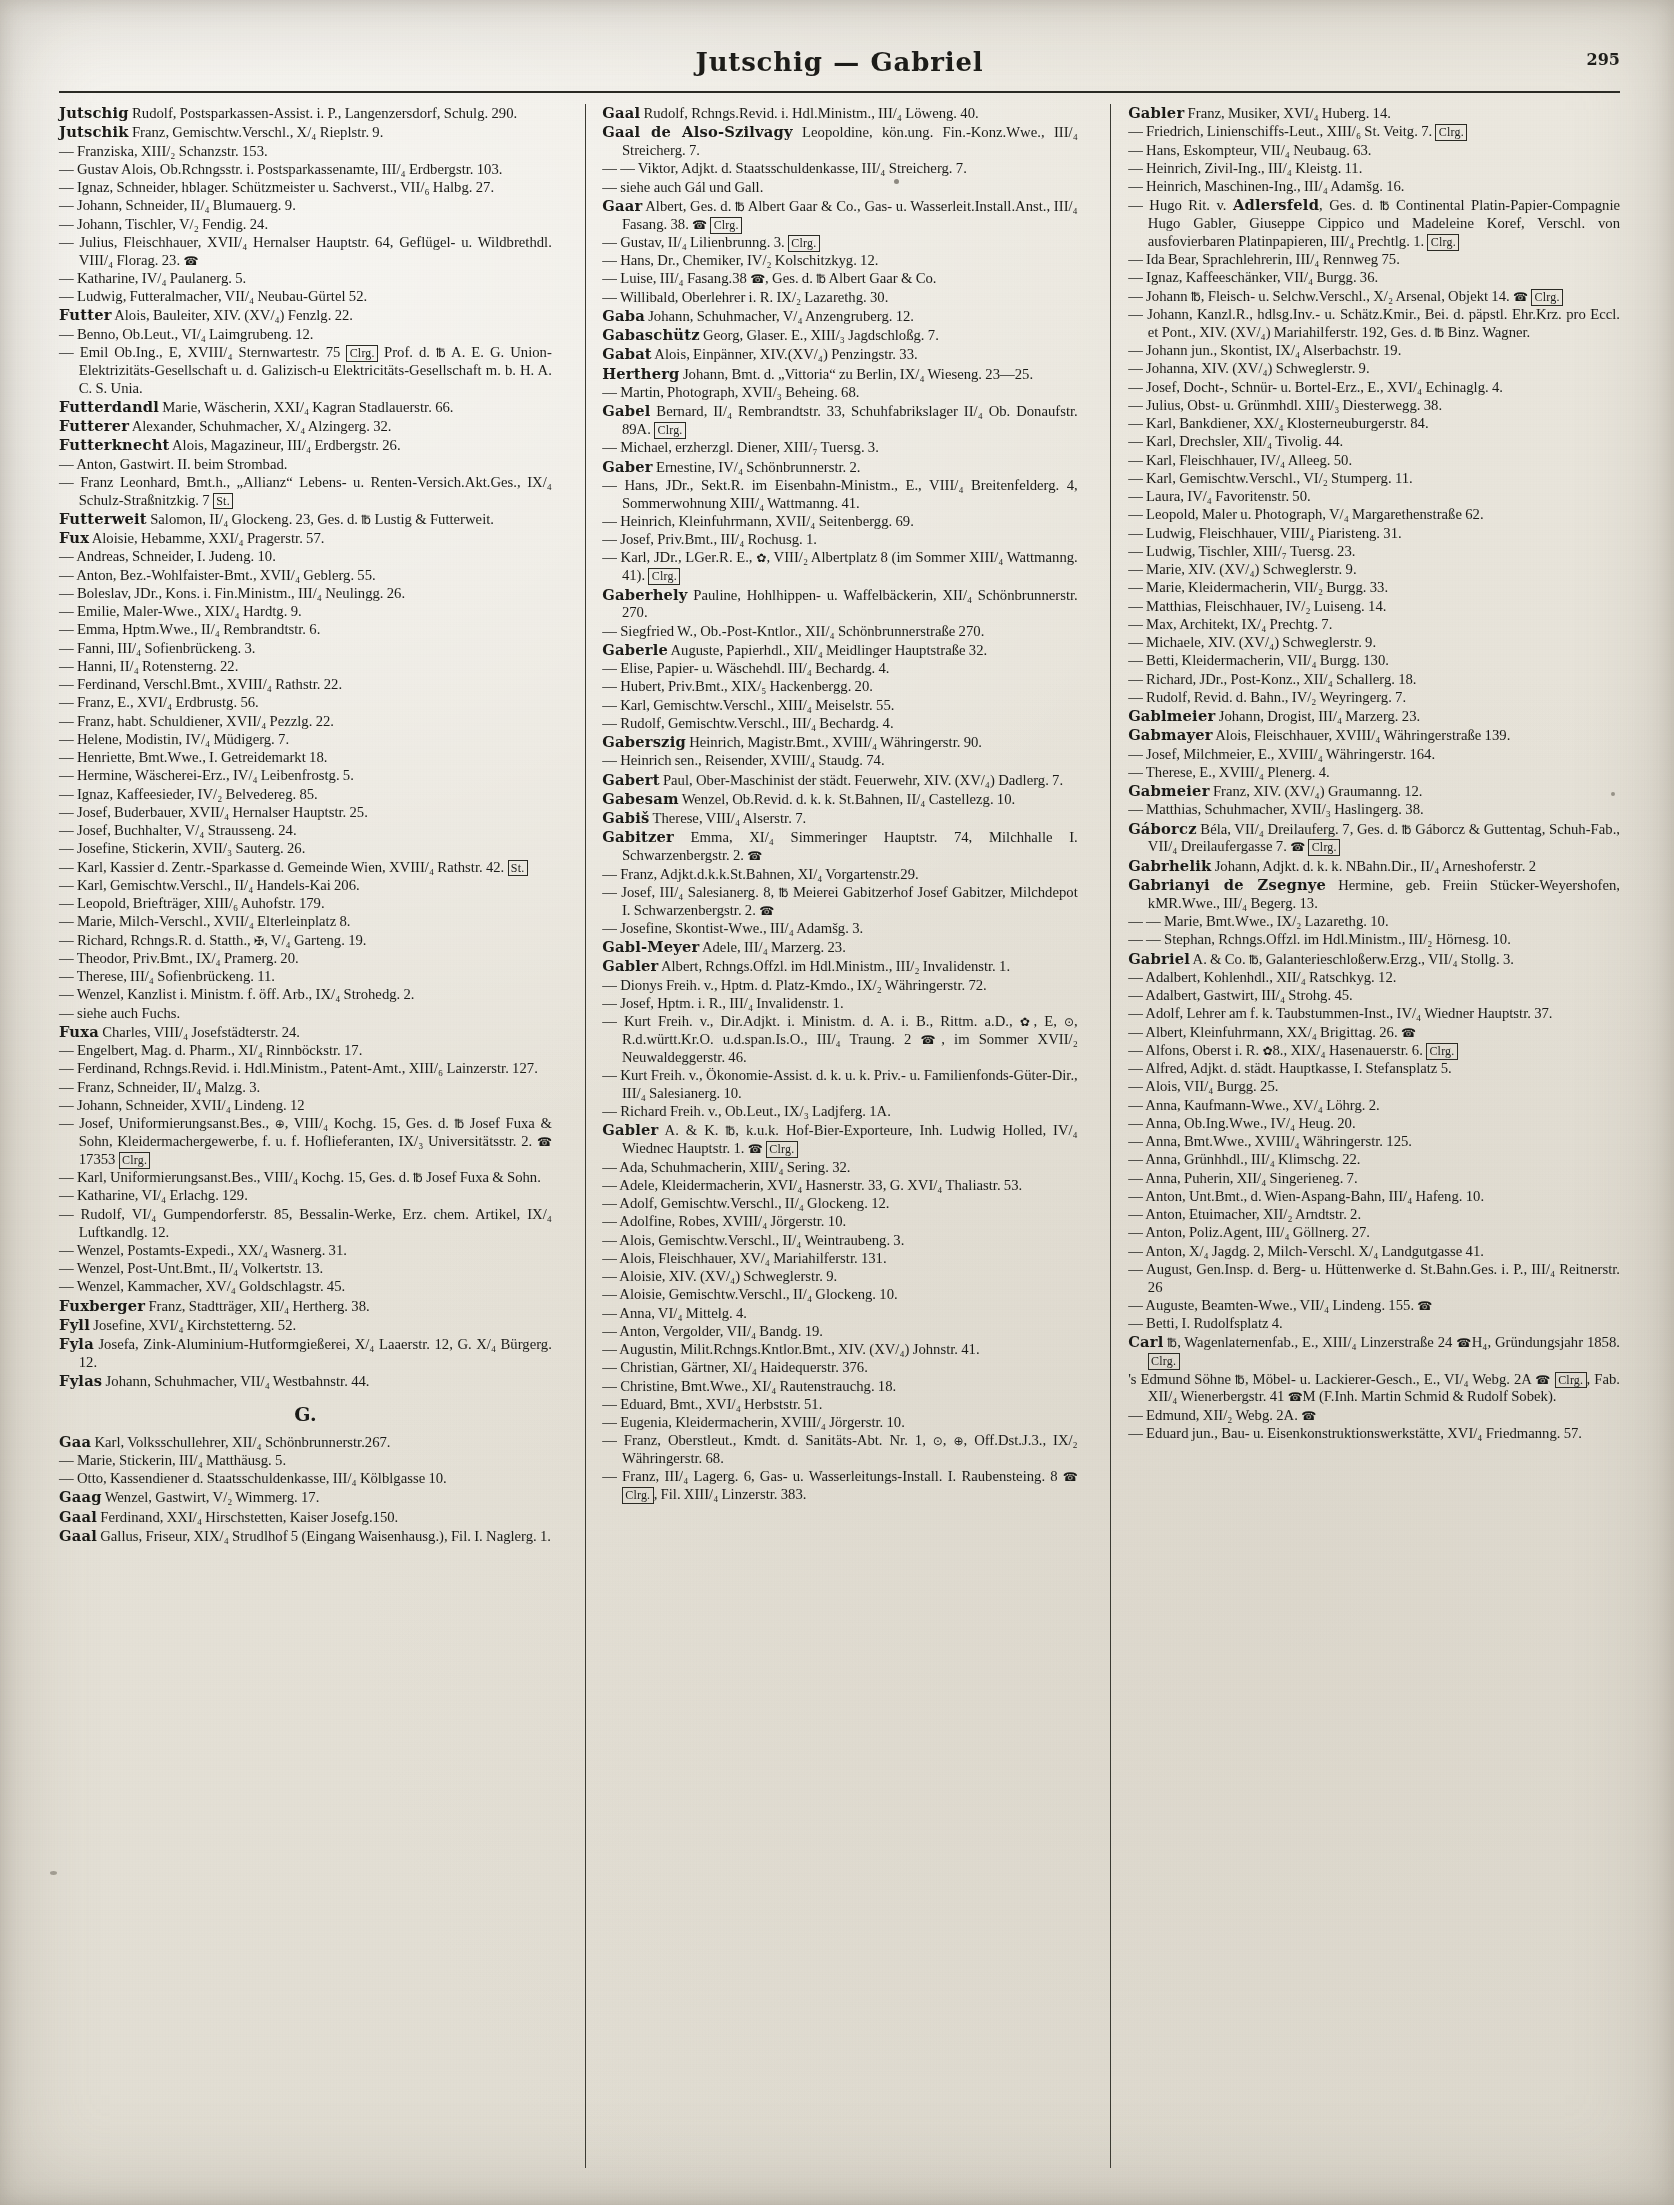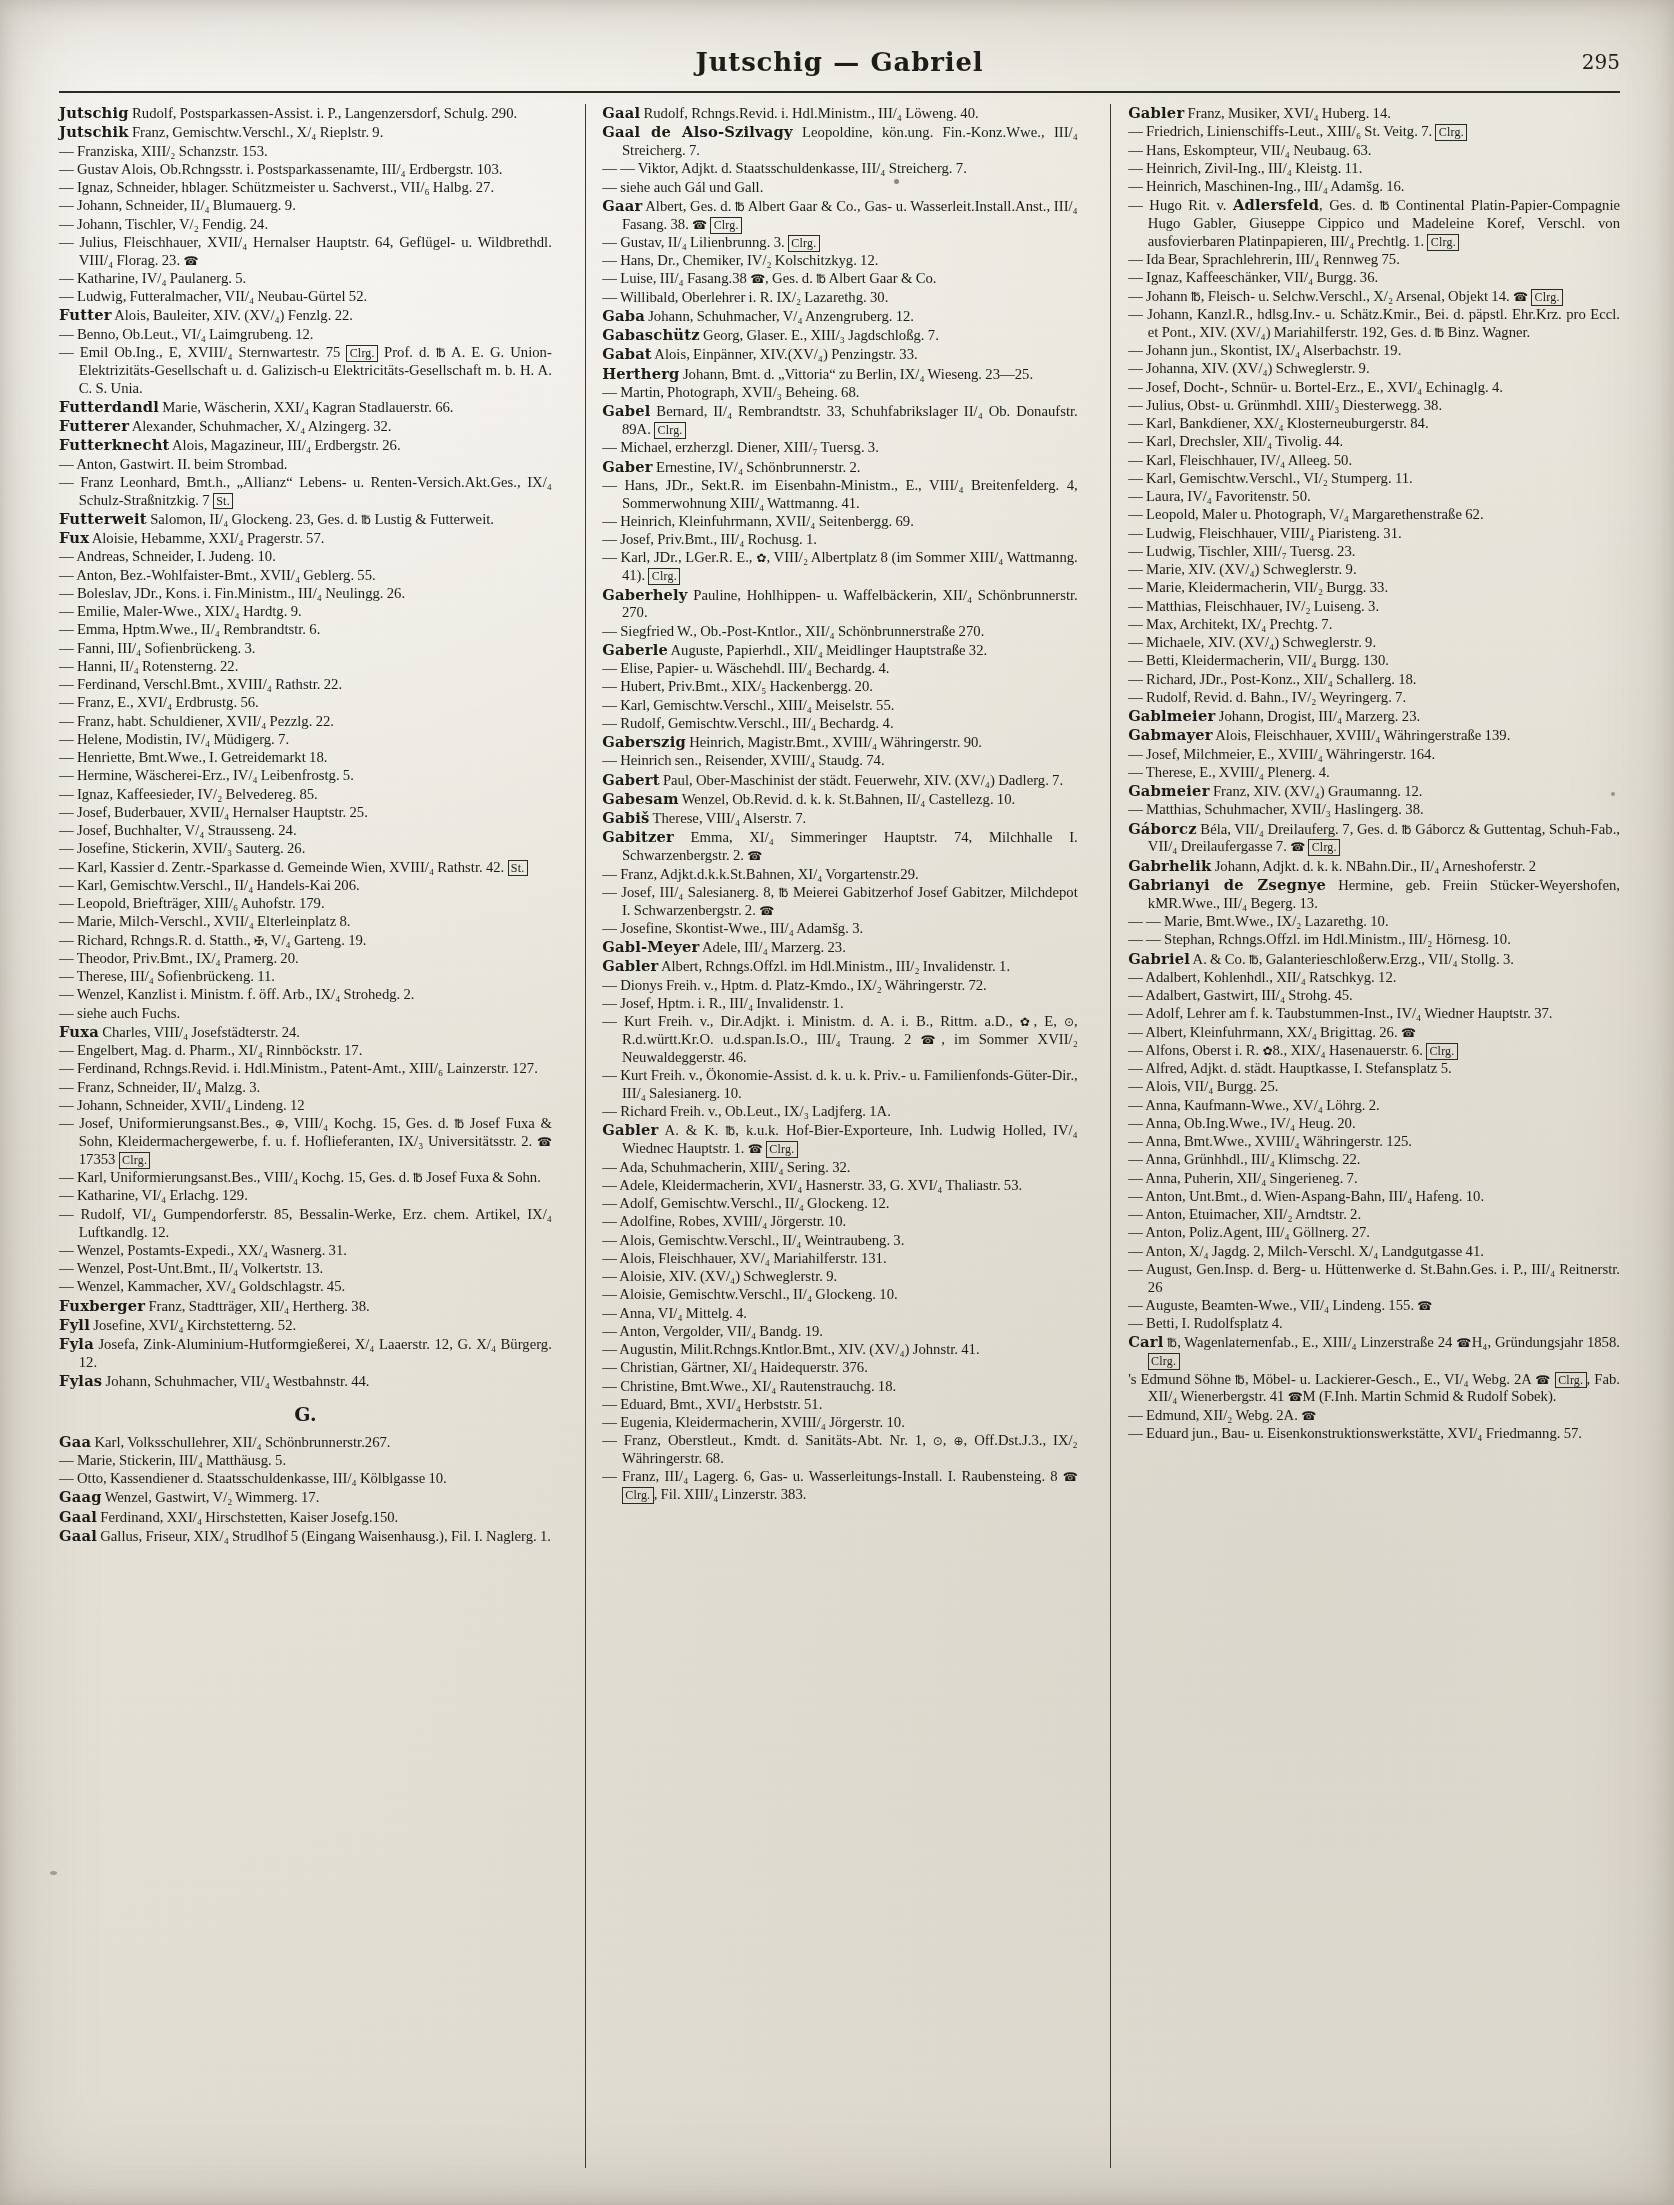--- a/index.html
+++ b/index.html
@@ -56,22 +56,22 @@
     font-weight: bold;
     font-size: 26px;
     letter-spacing: 0.8px;
   }
   .running-head .dash { padding: 0 10.6px; font-weight: bold; }
   .folio {
     position: absolute;
     right: 0;
     top: 10.6px;
     font-family: "DejaVu Serif", serif;
-    font-weight: normal;
-    font-size: 20px;
+    font-weight: bold;
+    font-size: 16px;
     margin-left: 24px;
   }
   .rule {
     position: absolute;
     left: 0;
     right: 0;
     top: 52px;
     height: 1.5px;
     background: #2a2a24;
   }
@@ -305,21 +305,21 @@
           <p class="entry dash-entry">— Karl, Bankdiener, XX/₄ Klosterneuburgerstr. 84.</p>
           <p class="entry dash-entry">— Karl, Drechsler, XII/₄ Tivolig. 44.</p>
           <p class="entry dash-entry">— Karl, Fleischhauer, IV/₄ Alleeg. 50.</p>
           <p class="entry dash-entry">— Karl, Gemischtw.Verschl., VI/₂ Stumperg. 11.</p>
           <p class="entry dash-entry">— Laura, IV/₄ Favoritenstr. 50.</p>
           <p class="entry dash-entry">— Leopold, Maler u. Photograph, V/₄ Margarethenstraße 62.</p>
           <p class="entry dash-entry">— Ludwig, Fleischhauer, VIII/₄ Piaristeng. 31.</p>
           <p class="entry dash-entry">— Ludwig, Tischler, XIII/₇ Tuersg. 23.</p>
           <p class="entry dash-entry">— Marie, XIV. (XV/₄) Schweglerstr. 9.</p>
           <p class="entry dash-entry">— Marie, Kleidermacherin, VII/₂ Burgg. 33.</p>
-          <p class="entry dash-entry">— Matthias, Fleischhauer, IV/₂ Luiseng. 3.</p>
+          <p class="entry dash-entry">— Matthias, Fleischhauer, IV/₂ Luiseng. 14.</p>
           <p class="entry dash-entry">— Max, Architekt, IX/₄ Prechtg. 7.</p>
           <p class="entry dash-entry">— Michaele, XIV. (XV/₄) Schweglerstr. 9.</p>
           <p class="entry dash-entry">— Betti, Kleidermacherin, VII/₄ Burgg. 130.</p>
           <p class="entry dash-entry">— Richard, JDr., Post-Konz., XII/₄ Schallerg. 18.</p>
           <p class="entry dash-entry">— Rudolf, Revid. d. Bahn., IV/₂ Weyringerg. 7.</p>
           <p class="entry"><b>Gablmeier</b> Johann, Drogist, III/₄ Marzerg. 23.</p>
           <p class="entry"><b>Gabmayer</b> Alois, Fleischhauer, XVIII/₄ Währingerstraße 139.</p>
           <p class="entry dash-entry">— Josef, Milchmeier, E., XVIII/₄ Währingerstr. 164.</p>
           <p class="entry dash-entry">— Therese, E., XVIII/₄ Plenerg. 4.</p>
           <p class="entry"><b>Gabmeier</b> Franz, XIV. (XV/₄) Graumanng. 12.</p>

